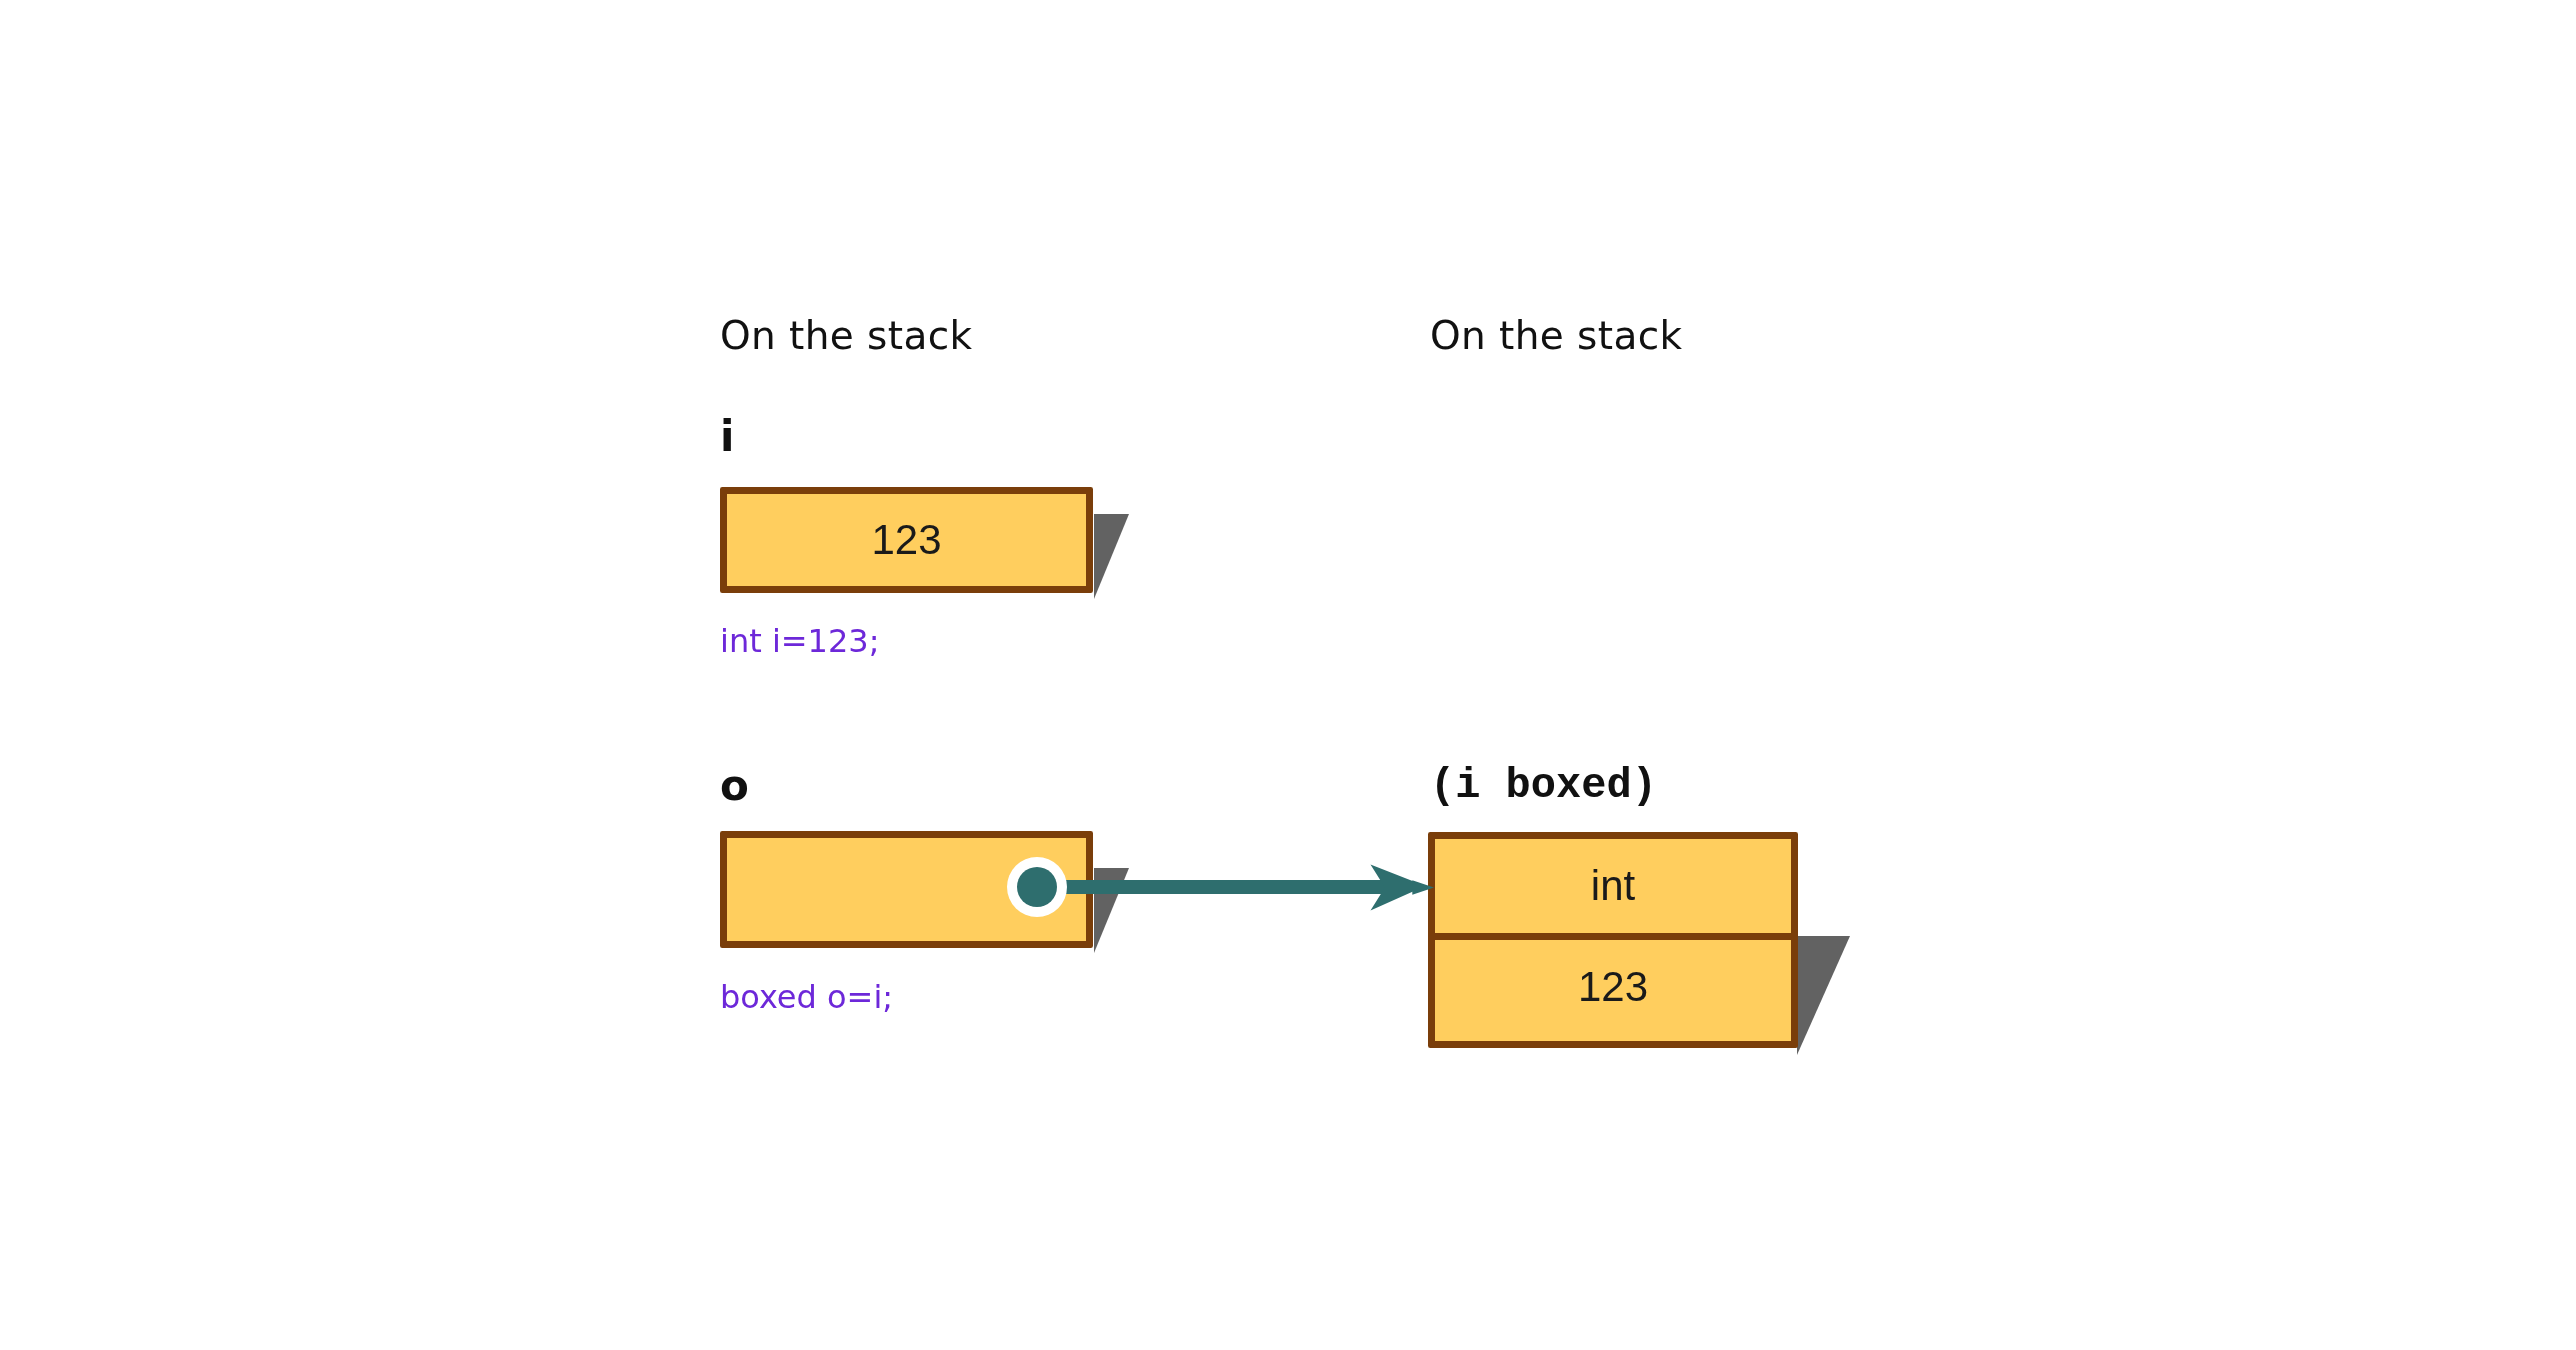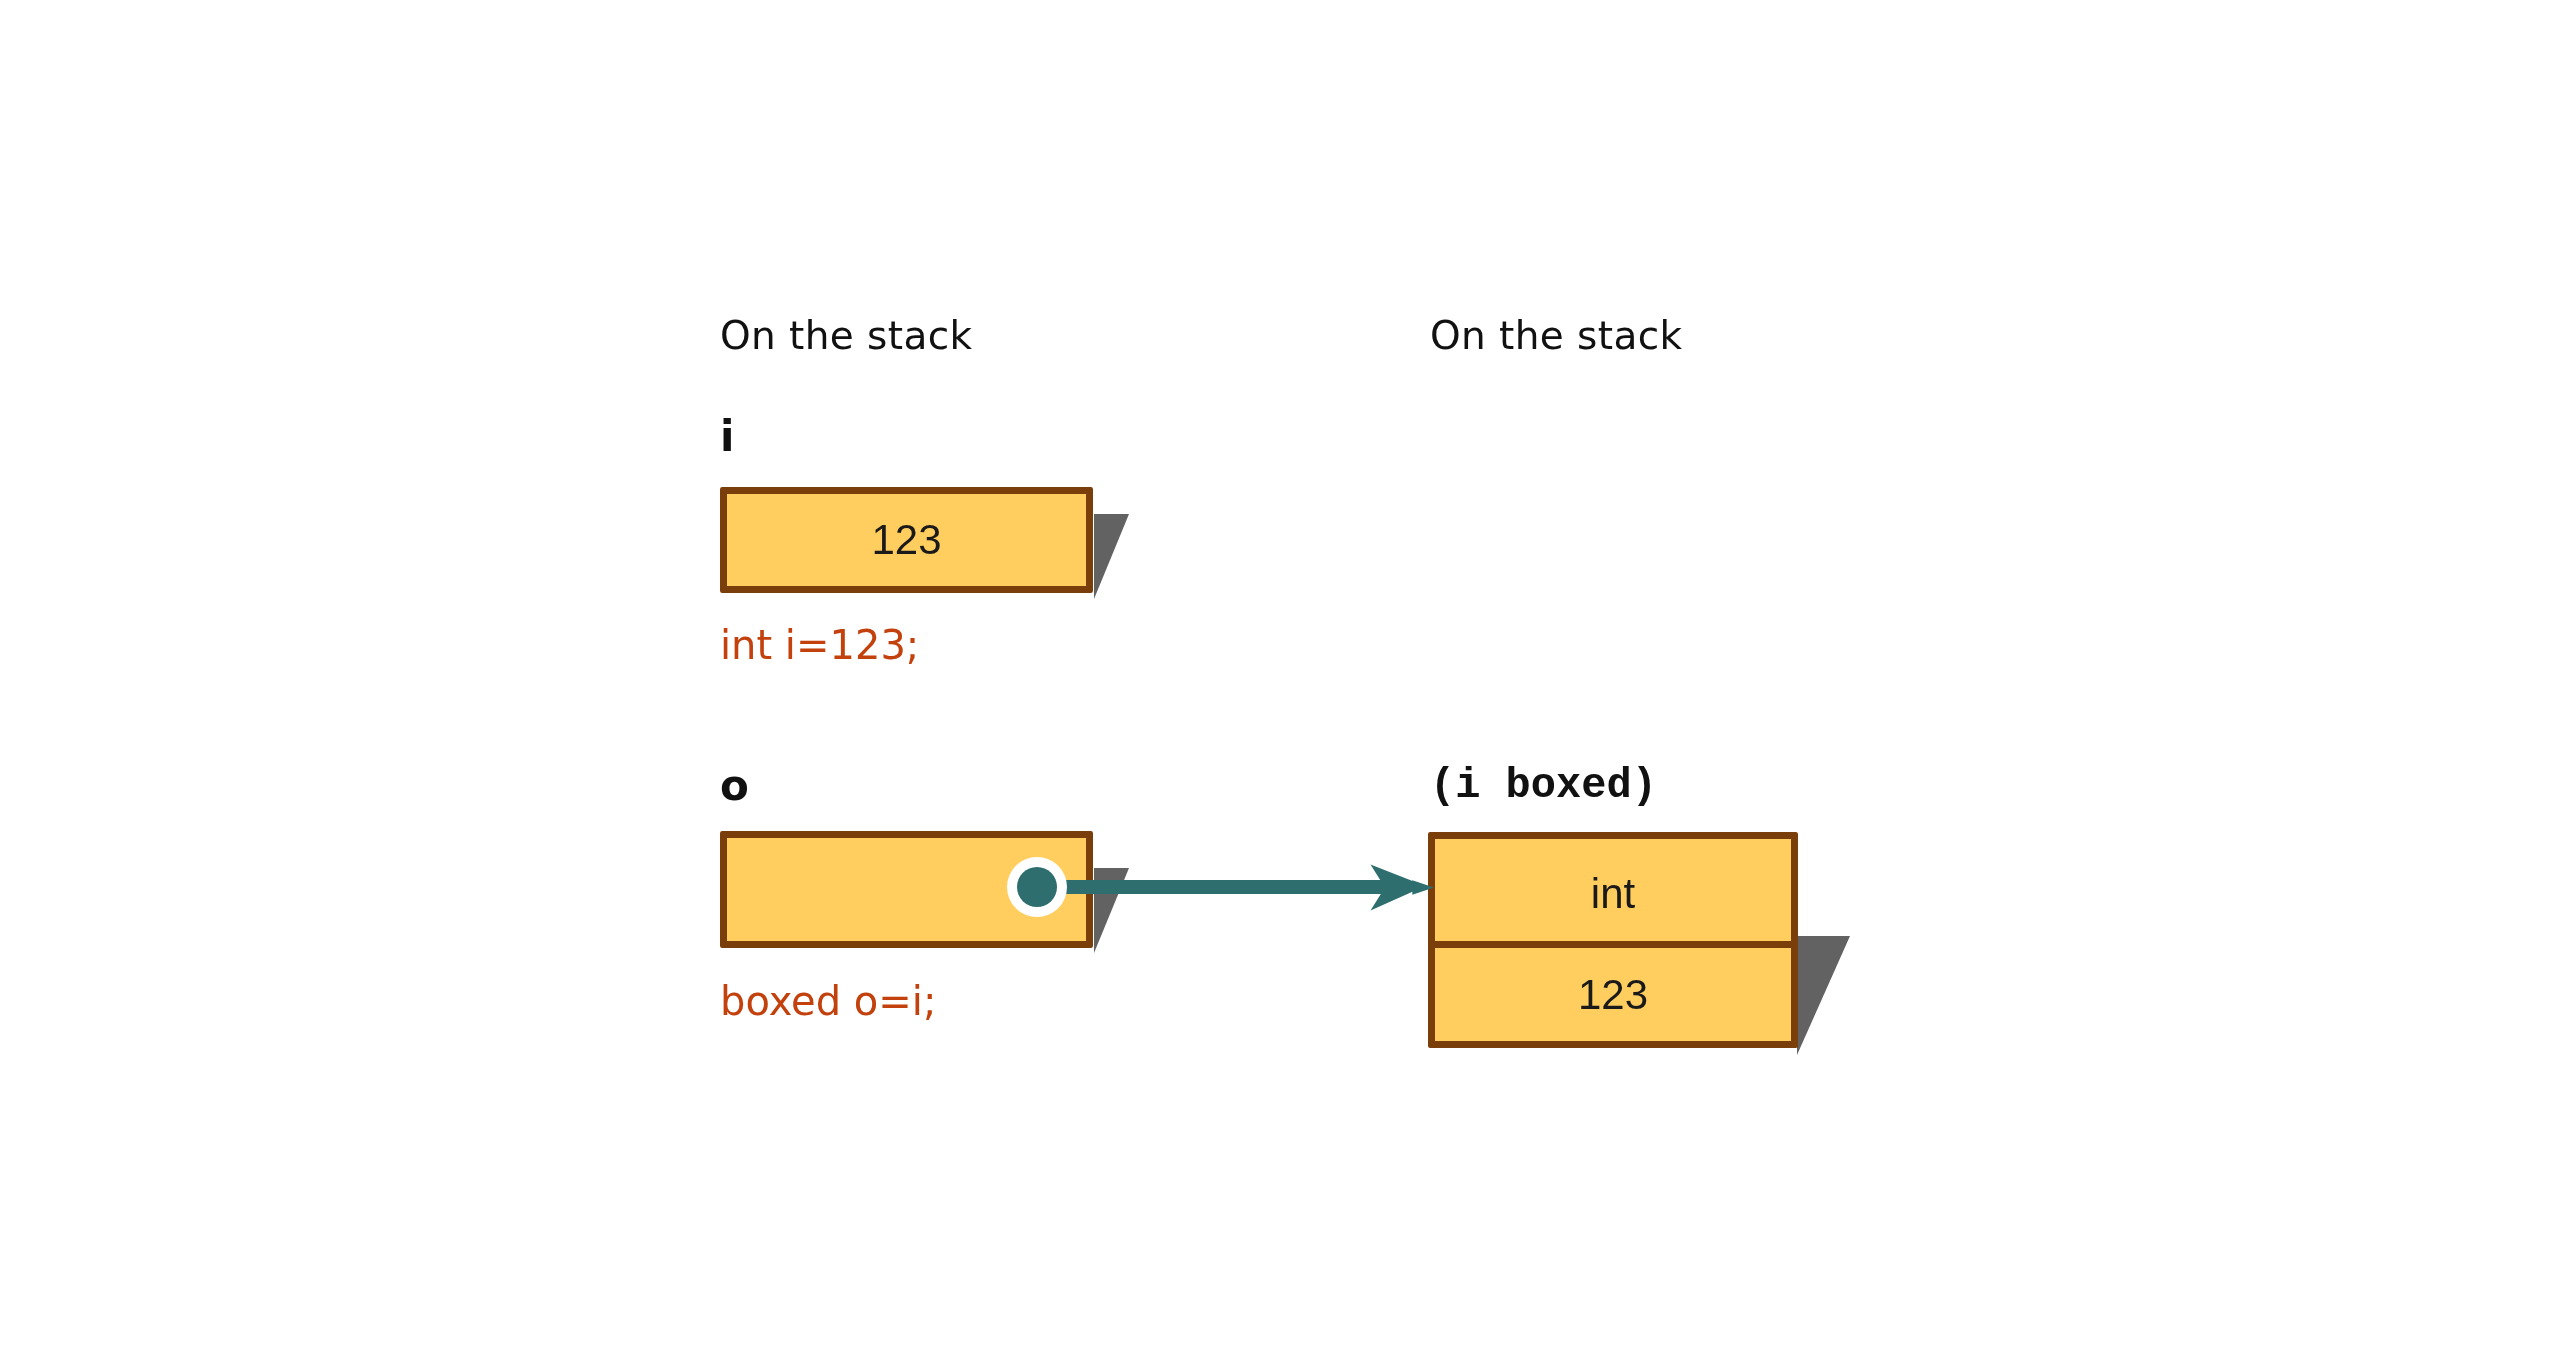--- a/index.html
+++ b/index.html
@@ -30,23 +30,23 @@
   .var-label {
     position: absolute;
     font-size: 42px;
     font-weight: bold;
     color: #111111;
     white-space: nowrap;
     line-height: 1;
   }
   .caption {
     position: absolute;
-    font-size: 40px;
+    font-size: 32px;
     font-weight: normal;
-    color: #c2410c;
+    color: #6d28d9;
     white-space: nowrap;
     line-height: 1;
   }
 
   
   .membox {
     position: absolute;
     box-sizing: border-box;
     background: #FFCE5E;
     border: 7.2px solid #7A3E0A;
@@ -134,18 +134,18 @@
       <path d="M 2 20 L 78 50 L 2 84 L 22 52 Z" fill="#2E6E6E"></path>
       <path d="M 60 42 L 90 52 L 60 62 Z" fill="#2E6E6E"></path>
     </svg>
   </div>
 
   <div class="var-label" style="left:1430px; top:765px;font-family:Liberation Mono, monospace;">(i boxed)</div>
 
   <div class="shadow tab" style="left:1797px; top:936px; width:53px; height:119px;"></div>
 
   <div class="membox" style="left:1428px; top:832px; width:370px; height:216px;">
-    <div class="cell divided" style="height:50%;margin-top:8px;">int</div>
+    <div class="cell divided" style="height:50%;">int</div>
     <div class="cell" style="height:calc(50% - 7.2px);">123</div>
   </div>
 
 </div>
 
 
 </body></html>

